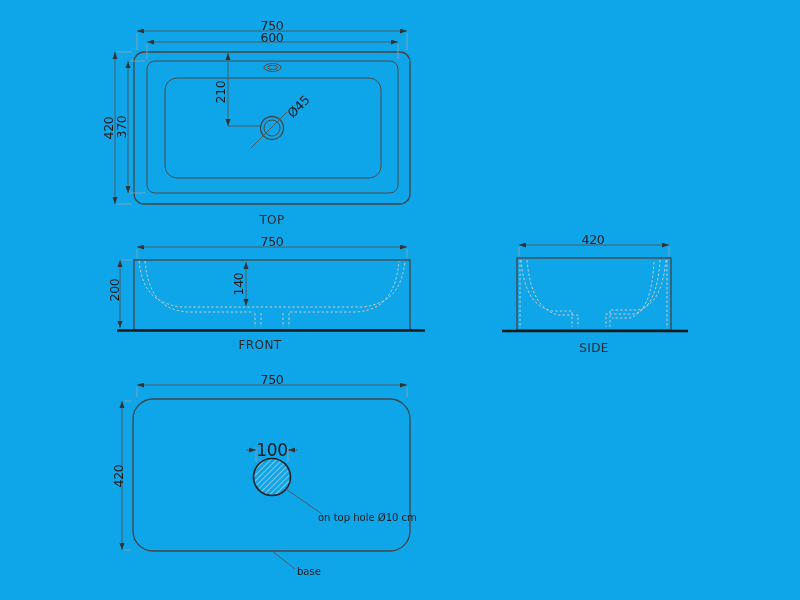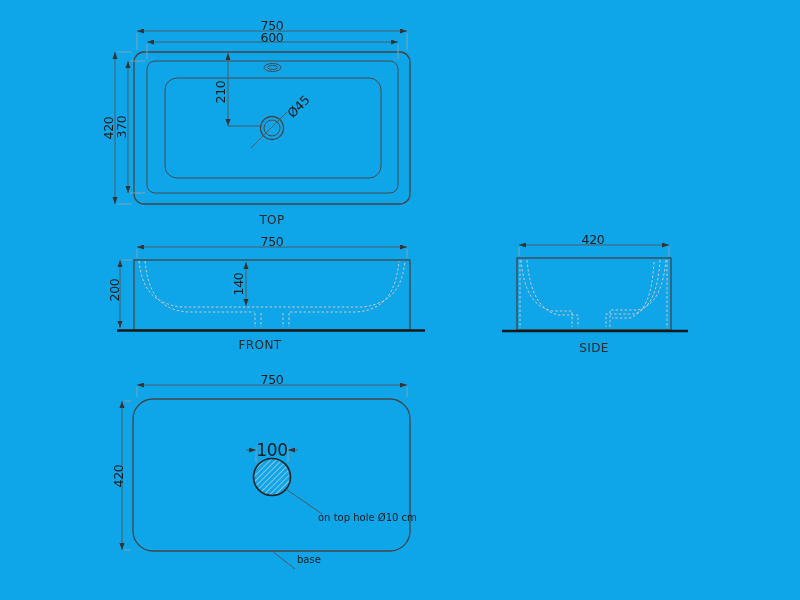--- a/index.html
+++ b/index.html
@@ -144,15 +144,15 @@
   <span class="t dim rot" style="left:239px;top:284px">140</span>
   <span class="t lbl" style="left:260px;top:345px">FRONT</span>
 
   <span class="t dim" style="left:593px;top:240px">420</span>
   <span class="t lbl" style="left:594px;top:348px">SIDE</span>
 
   <span class="t dim" style="left:272px;top:380px">750</span>
   <span class="t dim rot" style="left:119px;top:476px">420</span>
   <span class="t dim-sm t" style="left:272px;top:450px">100</span>
   <span class="t note" style="left:318px;top:518px">on top hole Ø10 cm</span>
-  <span class="t note" style="left:297px;top:560px">base</span>
+  <span class="t note" style="left:297px;top:572px">base</span>
 
 </div>
 
 </body></html>

